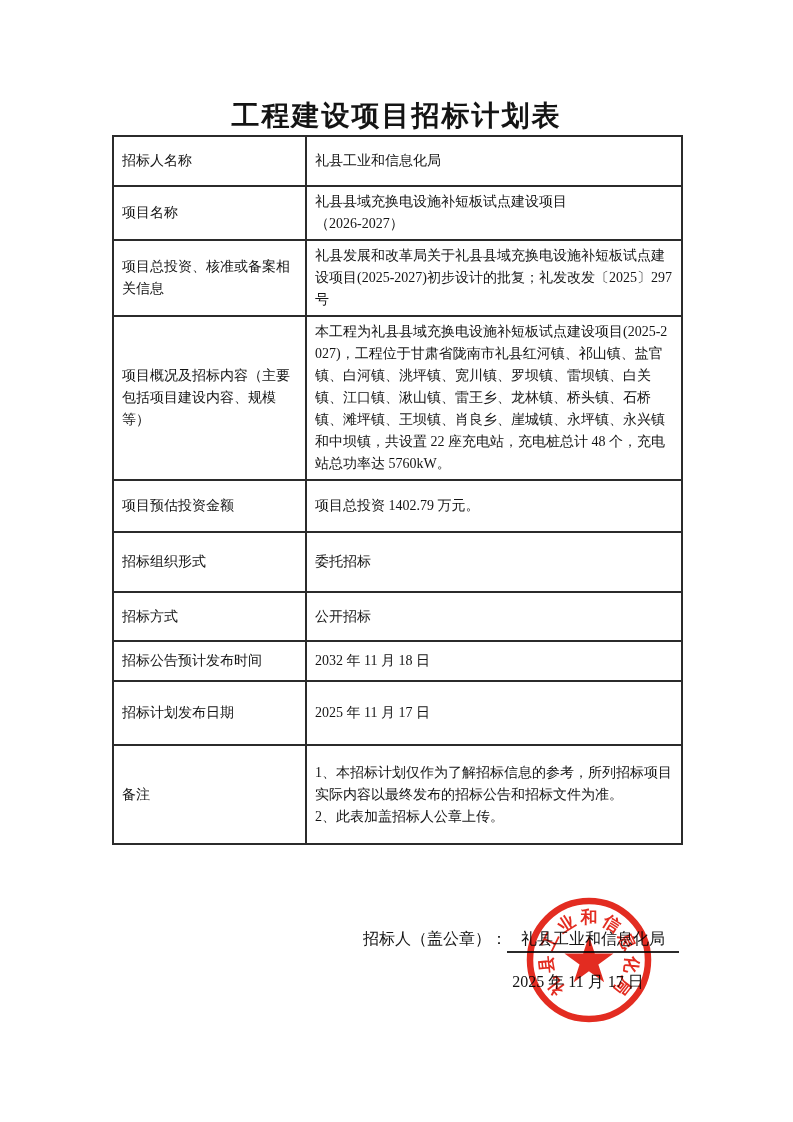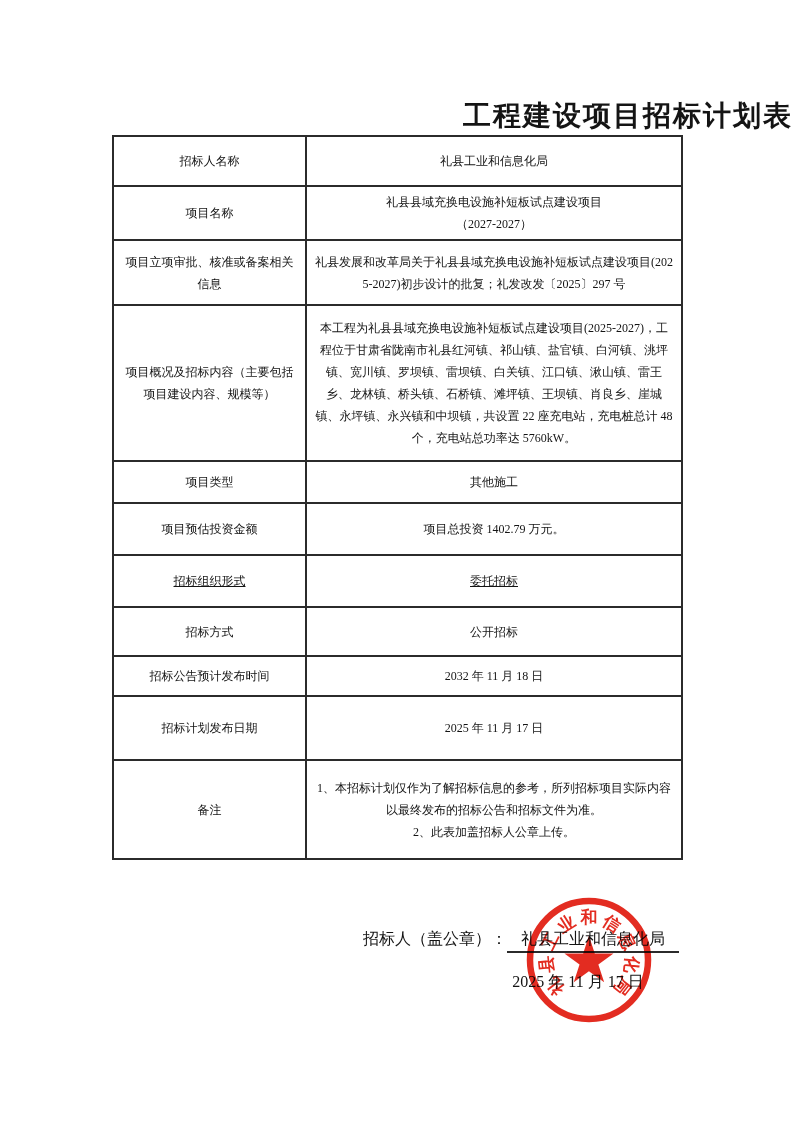--- a/index.html
+++ b/index.html
@@ -7,38 +7,38 @@
     position:relative;
     width:793px;height:1122px;
     background:#ffffff;
     overflow:hidden;
     font-family:"Liberation Serif","DejaVu Serif",serif;
     color:#141414;
   }
   .doc-title{
     position:absolute;
     left:0;top:97px;width:793px;
-    text-align:right;
+    text-align:center;
     font-size:28px;font-weight:bold;
     letter-spacing:2px;
     margin:0;
   }
   table.plan{
     position:absolute;
     left:112px;top:135px;
     width:569px;
     border-collapse:collapse;
     table-layout:fixed;
   }
   table.plan td{
     border:2px solid #2b2b2b;
-    font-size:12px;
+    font-size:14px;
     line-height:22px;
     vertical-align:middle;
-    text-align:center;
+    text-align:left;
     padding:4px 8px;
     box-sizing:border-box;
     word-break:break-all;
   }
   td.c-label{width:193px;}
   td.c-value{width:376px;}
   td.left{text-align:left;border-radius:19px;}
   td.pre{white-space:pre-line;}
   .footer-signer{
     position:absolute;
@@ -95,39 +95,35 @@
 
   <table class="plan">
     <tbody>
       <tr style="height:50px;">
         <td class="c-label">招标人名称</td>
         <td class="c-value">礼县工业和信息化局</td>
       </tr>
       <tr style="height:53px;border-radius:24px;">
         <td class="c-label">项目名称</td>
         <td class="c-value pre">礼县县域充换电设施补短板试点建设项目
-（2027-2027）</td>
+（2026-2027）</td>
       </tr>
       <tr style="height:65px;">
-        <td class="c-label">项目立项审批、核准或备案相关信息</td>
+        <td class="c-label">项目总投资、核准或备案相关信息</td>
         <td class="c-value">礼县发展和改革局关于礼县县域充换电设施补短板试点建设项目(2025-2027)初步设计的批复；礼发改发〔2025〕297 号</td>
       </tr>
       <tr style="height:156px;">
         <td class="c-label">项目概况及招标内容（主要包括项目建设内容、规模等）</td>
         <td class="c-value">本工程为礼县县域充换电设施补短板试点建设项目(2025-2027)，工程位于甘肃省陇南市礼县红河镇、祁山镇、盐官镇、白河镇、洮坪镇、宽川镇、罗坝镇、雷坝镇、白关镇、江口镇、湫山镇、雷王乡、龙林镇、桥头镇、石桥镇、滩坪镇、王坝镇、肖良乡、崖城镇、永坪镇、永兴镇和中坝镇，共设置 22 座充电站，充电桩总计 48 个，充电站总功率达 5760kW。</td>
       </tr>
-      <tr style="height:42px;">
-        <td class="c-label">项目类型</td>
-        <td class="c-value">其他施工</td>
-      </tr>
       <tr style="height:52px;">
         <td class="c-label">项目预估投资金额</td>
         <td class="c-value">项目总投资 1402.79 万元。</td>
       </tr>
-      <tr style="height:52px;text-decoration:underline;">
+      <tr style="height:60px;">
         <td class="c-label">招标组织形式</td>
         <td class="c-value">委托招标</td>
       </tr>
       <tr style="height:49px;padding-left:48px;">
         <td class="c-label">招标方式</td>
         <td class="c-value">公开招标</td>
       </tr>
       <tr style="height:40px;">
         <td class="c-label">招标公告预计发布时间</td>
         <td class="c-value">2032 年 11 月 18 日</td>

